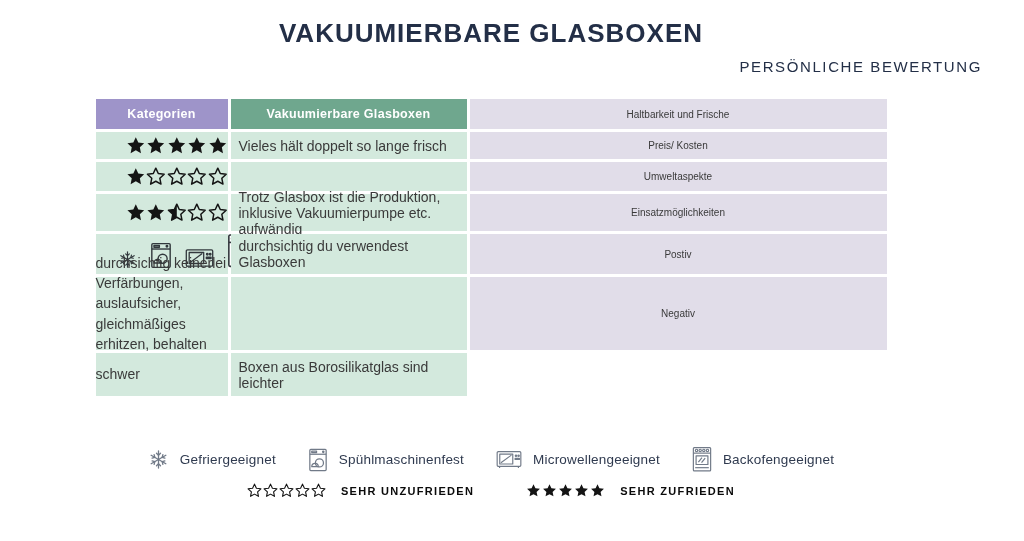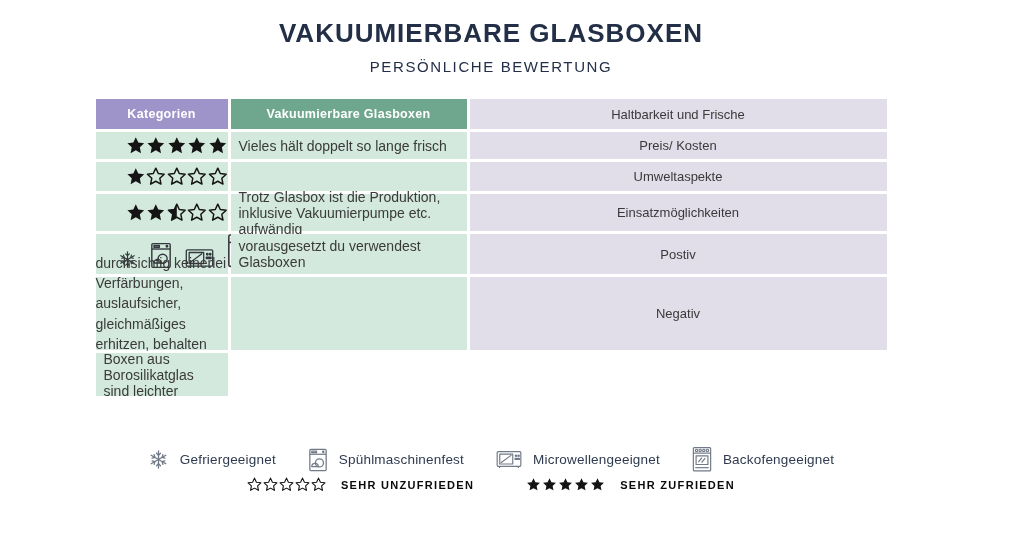--- a/index.html
+++ b/index.html
@@ -9,33 +9,33 @@
     --star:#141414;   --icon-dark:#32383d; --icon-gray:#717a88;
   }
   *{margin:0;padding:0;box-sizing:border-box;}
   html,body{width:1024px;height:541px;overflow:hidden;background:#fff;
     font-family:"Liberation Sans",sans-serif;}
   .page{width:982px;height:541px;padding-top:18px;}
 
   
   .hdr{text-align:center;}
   .title{color:var(--navy);font-size:26px;font-weight:800;letter-spacing:1px;line-height:30px;}
-  .subtitle{color:var(--navy);font-size:15px;font-weight:400;letter-spacing:1.6px;margin-top:10px;}
+  .subtitle{color:var(--navy);font-size:15px;font-weight:400;letter-spacing:1.6px;margin-top:10px;text-align:right;}
 
   
   .tbl{width:791px;margin:24px auto 0 auto;display:grid;
        grid-template-columns:132px 236px 417px;
        grid-template-rows:30px 27px 29px 37px 40px 73px 43px;
        gap:3px;}
   .cell{display:flex;align-items:center;}
   .th{justify-content:center;color:#fff;font-size:12.5px;font-weight:700;letter-spacing:.3px;}
   .th-cat{background:var(--purple);}
   .th-green{background:var(--green);}
   .cat{background:var(--purple-light);justify-content:center;color:var(--text);
-       font-size:13px;text-align:left;padding:0 4px;}
+       font-size:10px;text-align:left;padding:0 4px;}
   .val,.note{background:var(--green-light);color:var(--text);font-size:14px;}
   .note{padding:2px 6px 2px 8px;}
   .val.text{padding:4px 0;line-height:1.45;}
   .stars-cell{padding-left:30px;gap:1px;}
   .stars-cell svg{width:23px;height:23px;display:block;}
   .icons-cell{padding-left:22px;gap:13px;align-items:flex-end;padding-bottom:2px;color:var(--icon-dark);}
   .icons-cell .ic{display:block;}
   .icons-cell .i-freezer svg{height:19px;width:19px;}
   .icons-cell .i-dishwasher svg{height:27px;width:22px;}
   .icons-cell .i-microwave svg{height:21px;width:29px;}
@@ -43,21 +43,21 @@
 
   
   .legend{margin-top:50px;display:flex;justify-content:center;align-items:center;gap:32px;}
   .legend-item{display:flex;align-items:center;gap:11px;color:var(--icon-gray);}
   .legend-item .label{color:#2f3a4f;font-size:13.5px;letter-spacing:.2px;}
   .legend-item .li-freezer svg{height:21px;width:21px;display:block;}
   .legend-item .li-dishwasher svg{height:24px;width:20px;display:block;}
   .legend-item .li-microwave svg{height:19px;width:26px;display:block;}
   .legend-item .li-oven svg{height:27px;width:20px;display:block;}
 
-  .scale{margin-top:4px;display:flex;justify-content:center;align-items:center;gap:52px;}
+  .scale{margin-top:10px;display:flex;justify-content:center;align-items:center;gap:52px;}
   .scale-item{display:flex;align-items:center;gap:15px;}
   .scale-stars{display:flex;gap:1px;}
   .scale-stars svg{width:15px;height:15px;display:block;}
   .scale-label{font-size:11px;font-weight:700;letter-spacing:1.3px;color:#0a0a0a;}
 </style>
 </head>
 <body>
 
 <div class="page">
 
@@ -189,27 +189,28 @@
     <circle cx="5" cy="4.5" r="1.3"></circle>
             <circle cx="9" cy="4.5" r="1.3"></circle>
             <circle cx="13" cy="4.5" r="1.3"></circle>
             <circle cx="17" cy="4.5" r="1.3"></circle>
     <rect x="4.5" y="10.5" width="13" height="9.5"></rect>
     <line x1="7" y1="17.5" x2="11" y2="12.5"></line>
             <line x1="10.5" y1="18" x2="14.5" y2="13"></line>
     <line x1="3.5" y1="23.5" x2="18.5" y2="23.5"></line>
           </svg></span>
       </div>
-    <div class="cell note">vorausgesetzt du verwendest Glasboxen</div>
+    <div class="cell note">durchsichtig du verwendest Glasboxen</div>
 
     <div class="cell cat">Postiv</div>
     <div class="cell val text">durchsichtig keinerlei Verfärbungen, auslaufsicher, gleichmäßiges erhitzen, behalten keine Gerüche</div>
     <div class="cell note"></div>
 
     <div class="cell cat">Negativ</div>
+    <div class="cell val text">schwer</div>
     <div class="cell note">Boxen aus Borosilikatglas sind leichter</div>
   </div>
 
   <div class="legend">
     <div class="legend-item">
       <span class="li-freezer">
           <svg viewBox="0 0 24 24" fill="none" stroke="currentColor" stroke-width="1.5" stroke-linecap="round" stroke-linejoin="round">
     <g>
               <line x1="12" y1="12" x2="12" y2="2.3"></line>
               <path d="M9.7 4.9 12 7.2 l2.3 -2.3"></path>

